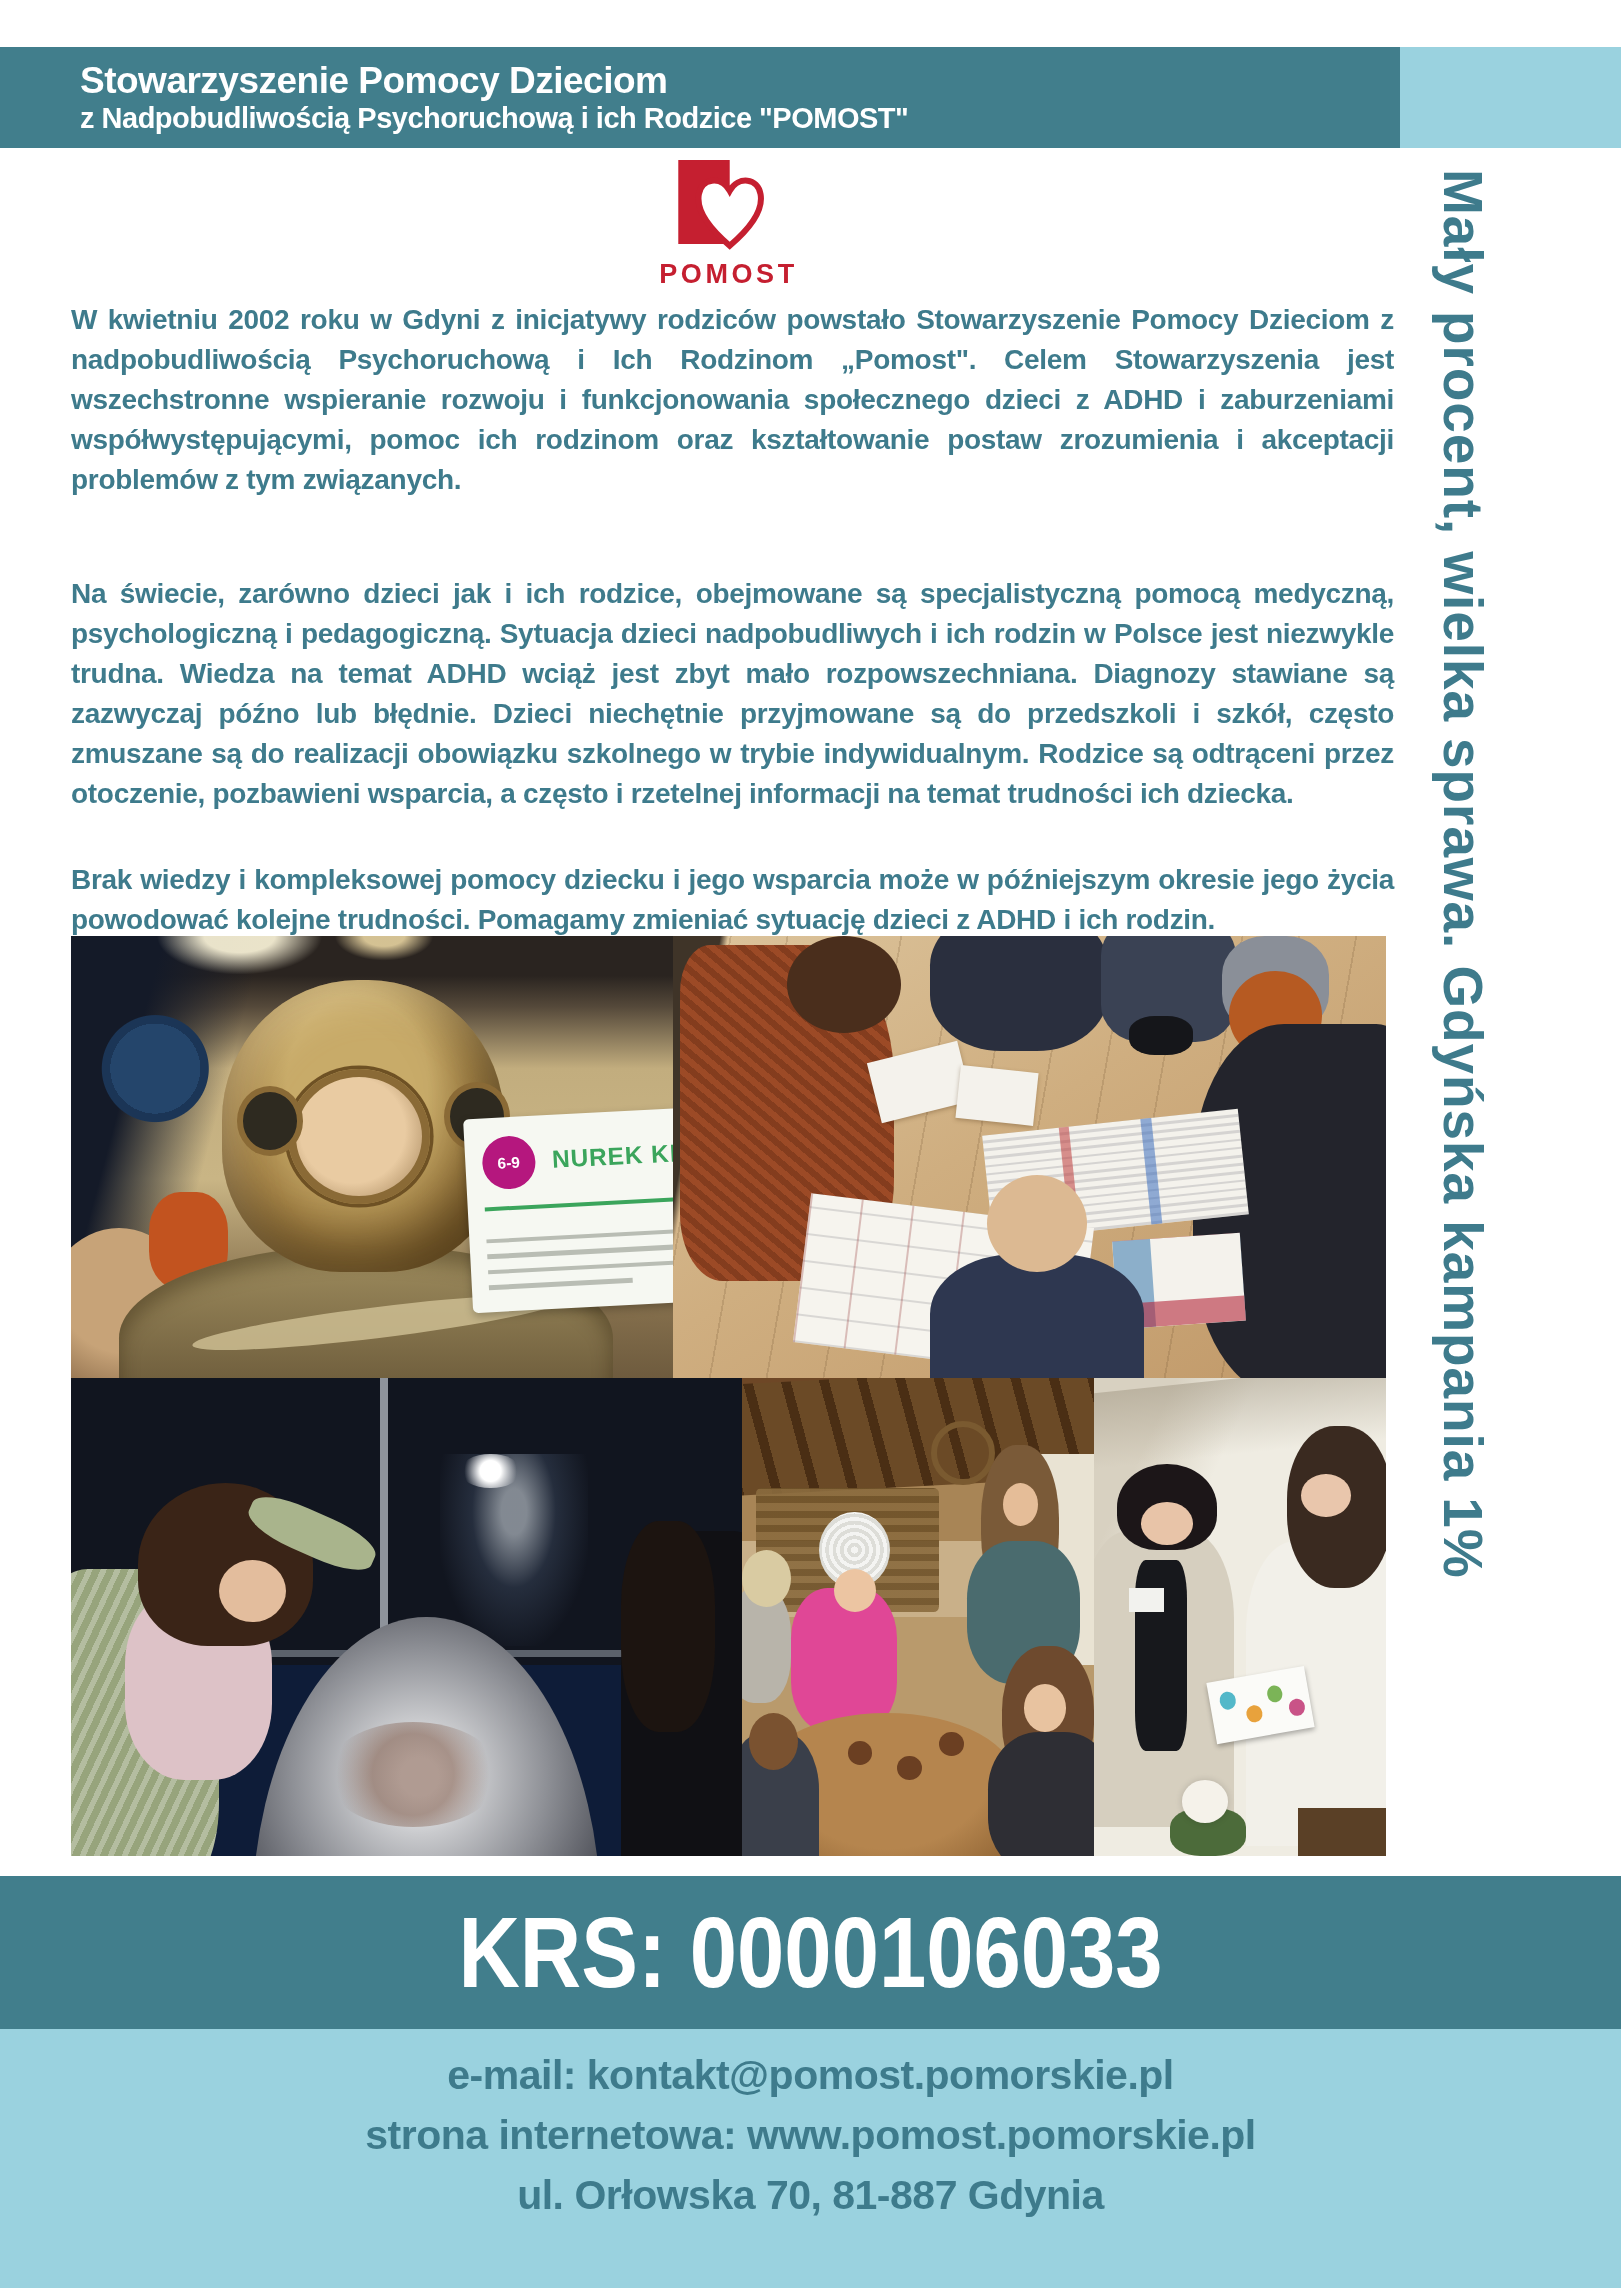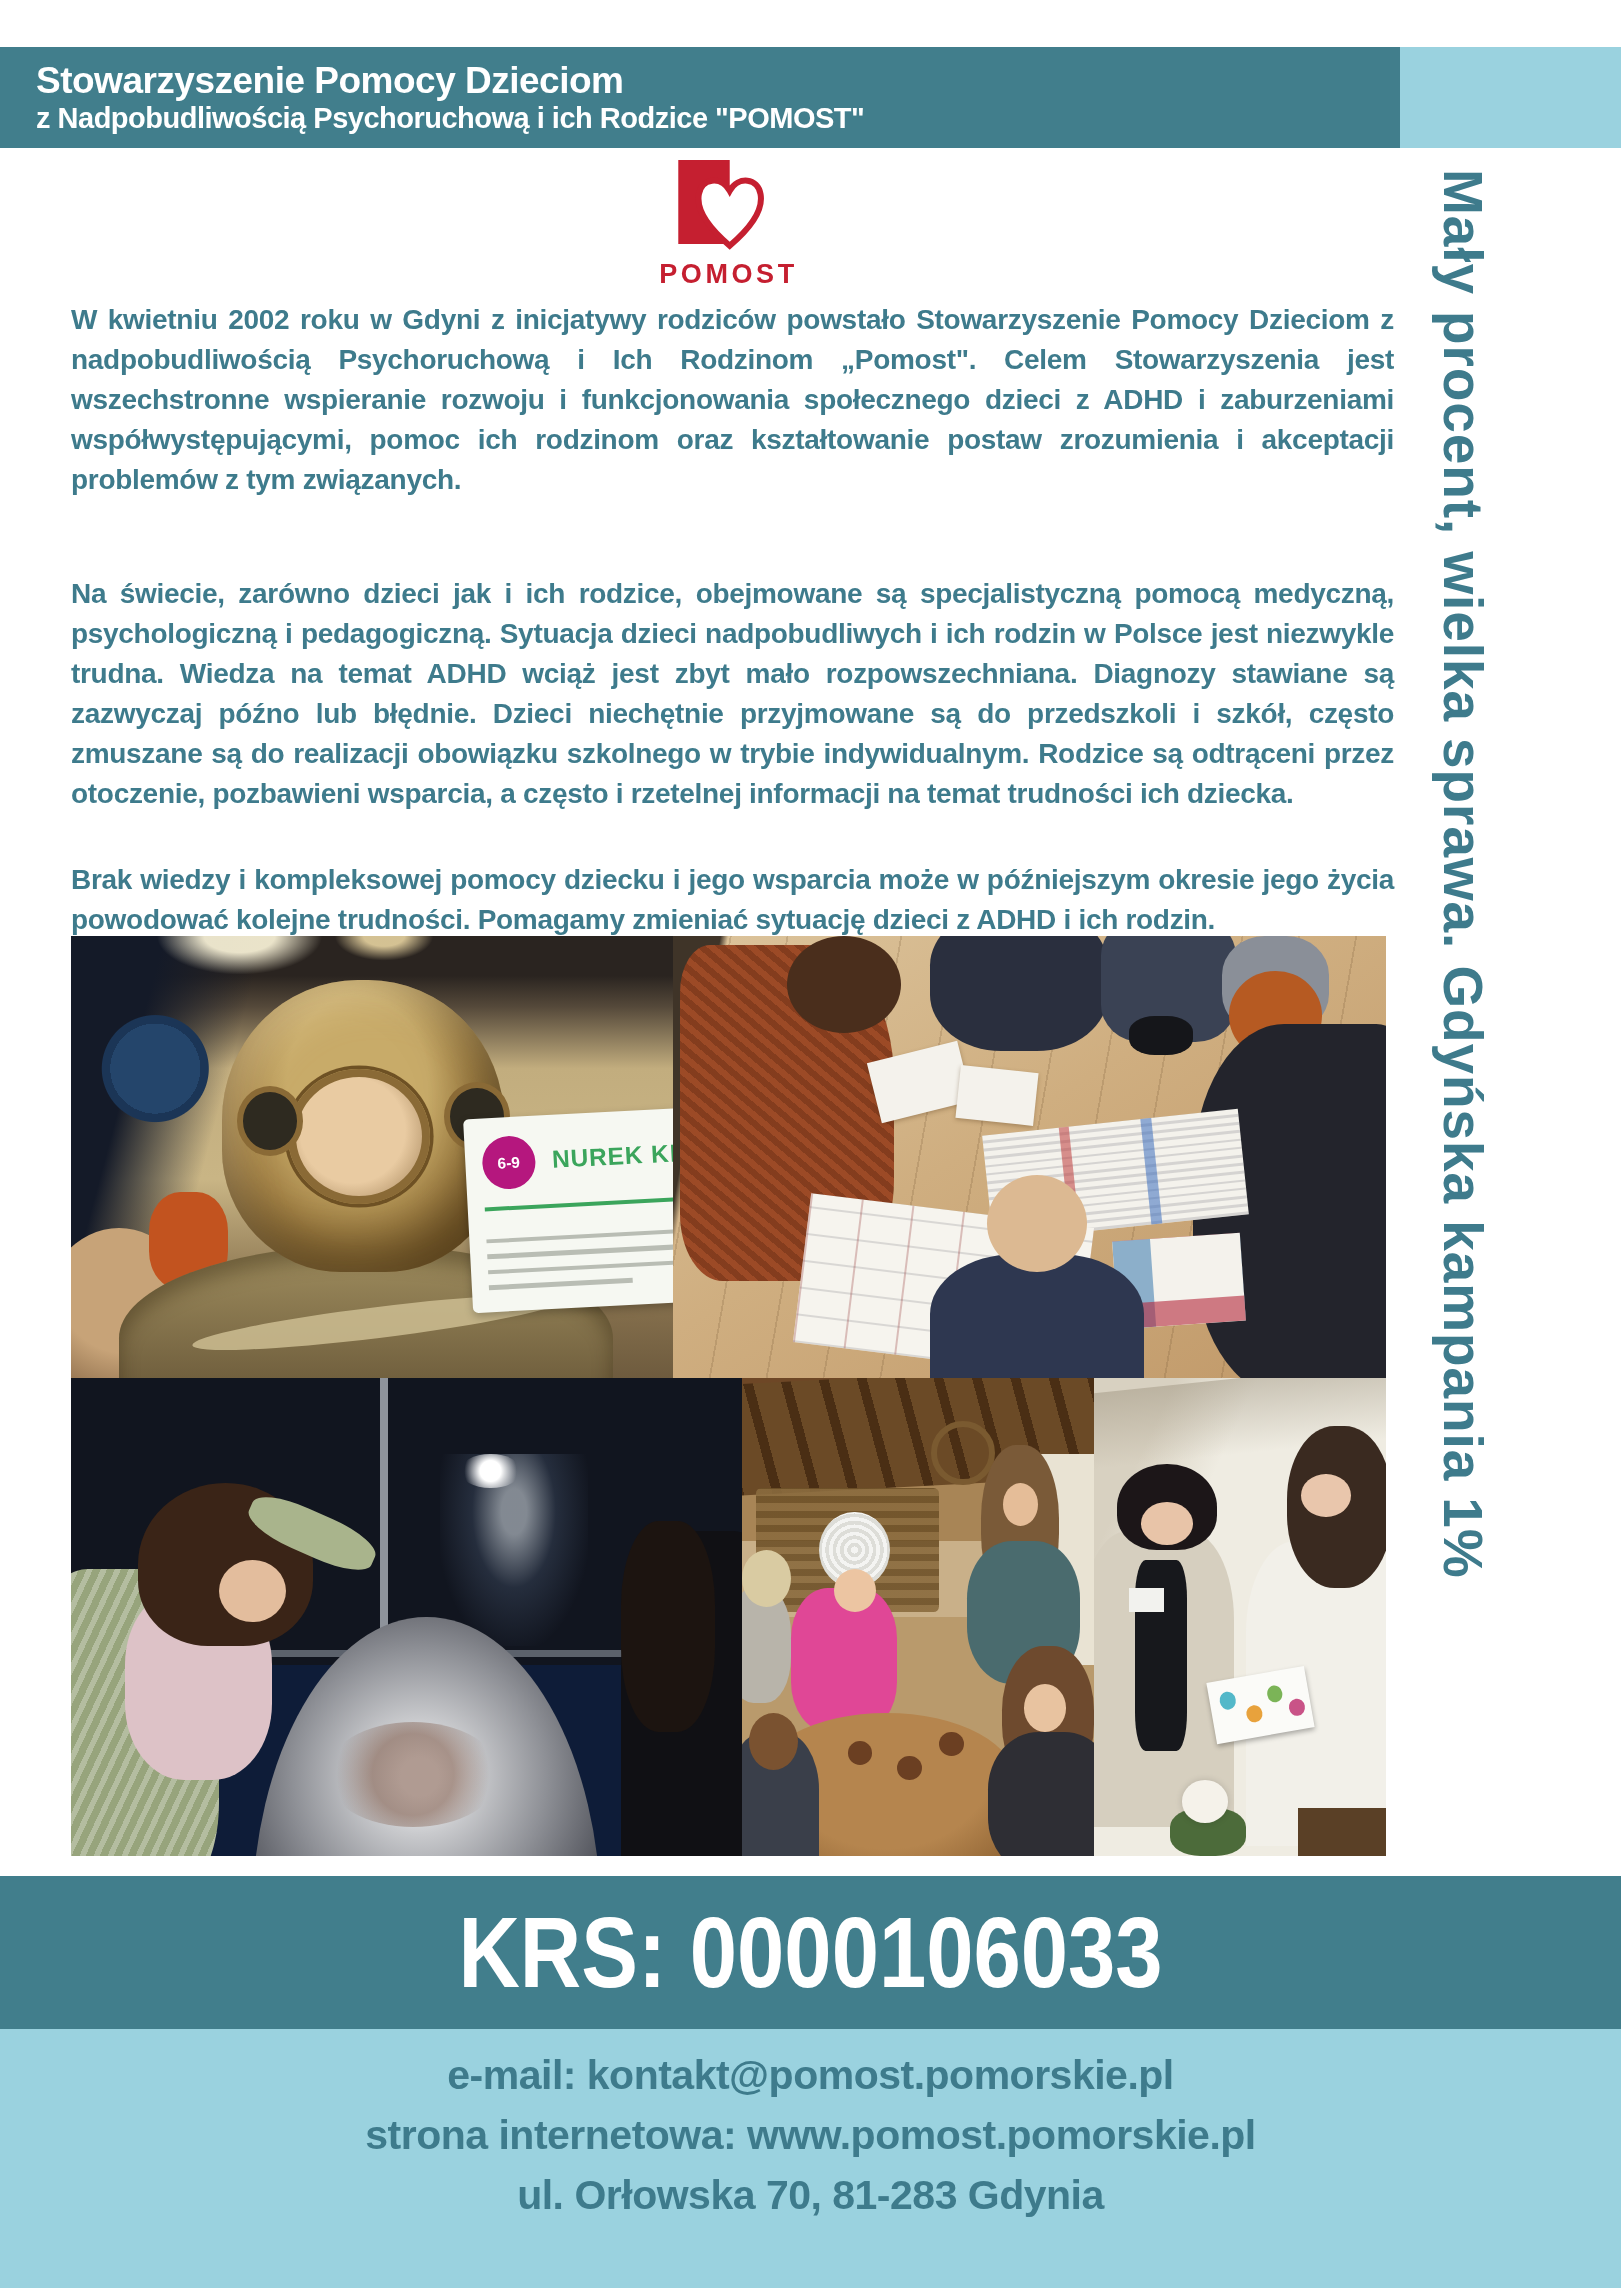--- a/index.html
+++ b/index.html
@@ -4,21 +4,21 @@
 <style>
   html,body{margin:0;padding:0;background:#ffffff;}
   .page{
     position:relative;width:1621px;height:2288px;overflow:hidden;background:#ffffff;
     font-family:"Liberation Sans",sans-serif;
   }
   
   .header-row{position:absolute;top:47px;left:0;width:1621px;height:101px;display:flex;}
   .header-main{
     width:1400px;height:100%;background:#417e8c;box-sizing:border-box;
-    padding-left:36px;display:flex;flex-direction:column;justify-content:center;
+    padding-left:80px;display:flex;flex-direction:column;justify-content:center;
   }
   .header-title{color:#fff;font-weight:bold;font-size:37px;line-height:1.12;letter-spacing:-0.5px;}
   .header-sub{color:#fff;font-weight:bold;font-size:29px;line-height:1.15;letter-spacing:-0.5px;}
   .header-side{flex:1;height:100%;background:#9ad2df;}
   
   .logo-wrap{position:absolute;top:160px;left:71px;width:1315px;text-align:center;}
   .logo-inner{display:inline-block;}
   .logo-text{color:#c51f30;font-weight:bold;font-size:27px;letter-spacing:3.6px;margin-top:0px;}
   
   .para{
@@ -312,17 +312,17 @@
 
   </div>
 
   <div class="krs-band">
     <div class="krs-text">KRS: 0000106033</div>
   </div>
 
   <div class="footer">
     <div class="footer-line">e-mail: kontakt@pomost.pomorskie.pl</div>
     <div class="footer-line">strona internetowa: www.pomost.pomorskie.pl</div>
-    <div class="footer-line">ul. Orłowska 70, 81-283 Gdynia</div>
+    <div class="footer-line">ul. Orłowska 70, 81-887 Gdynia</div>
   </div>
 
 </div>
 
 
 </body></html>

